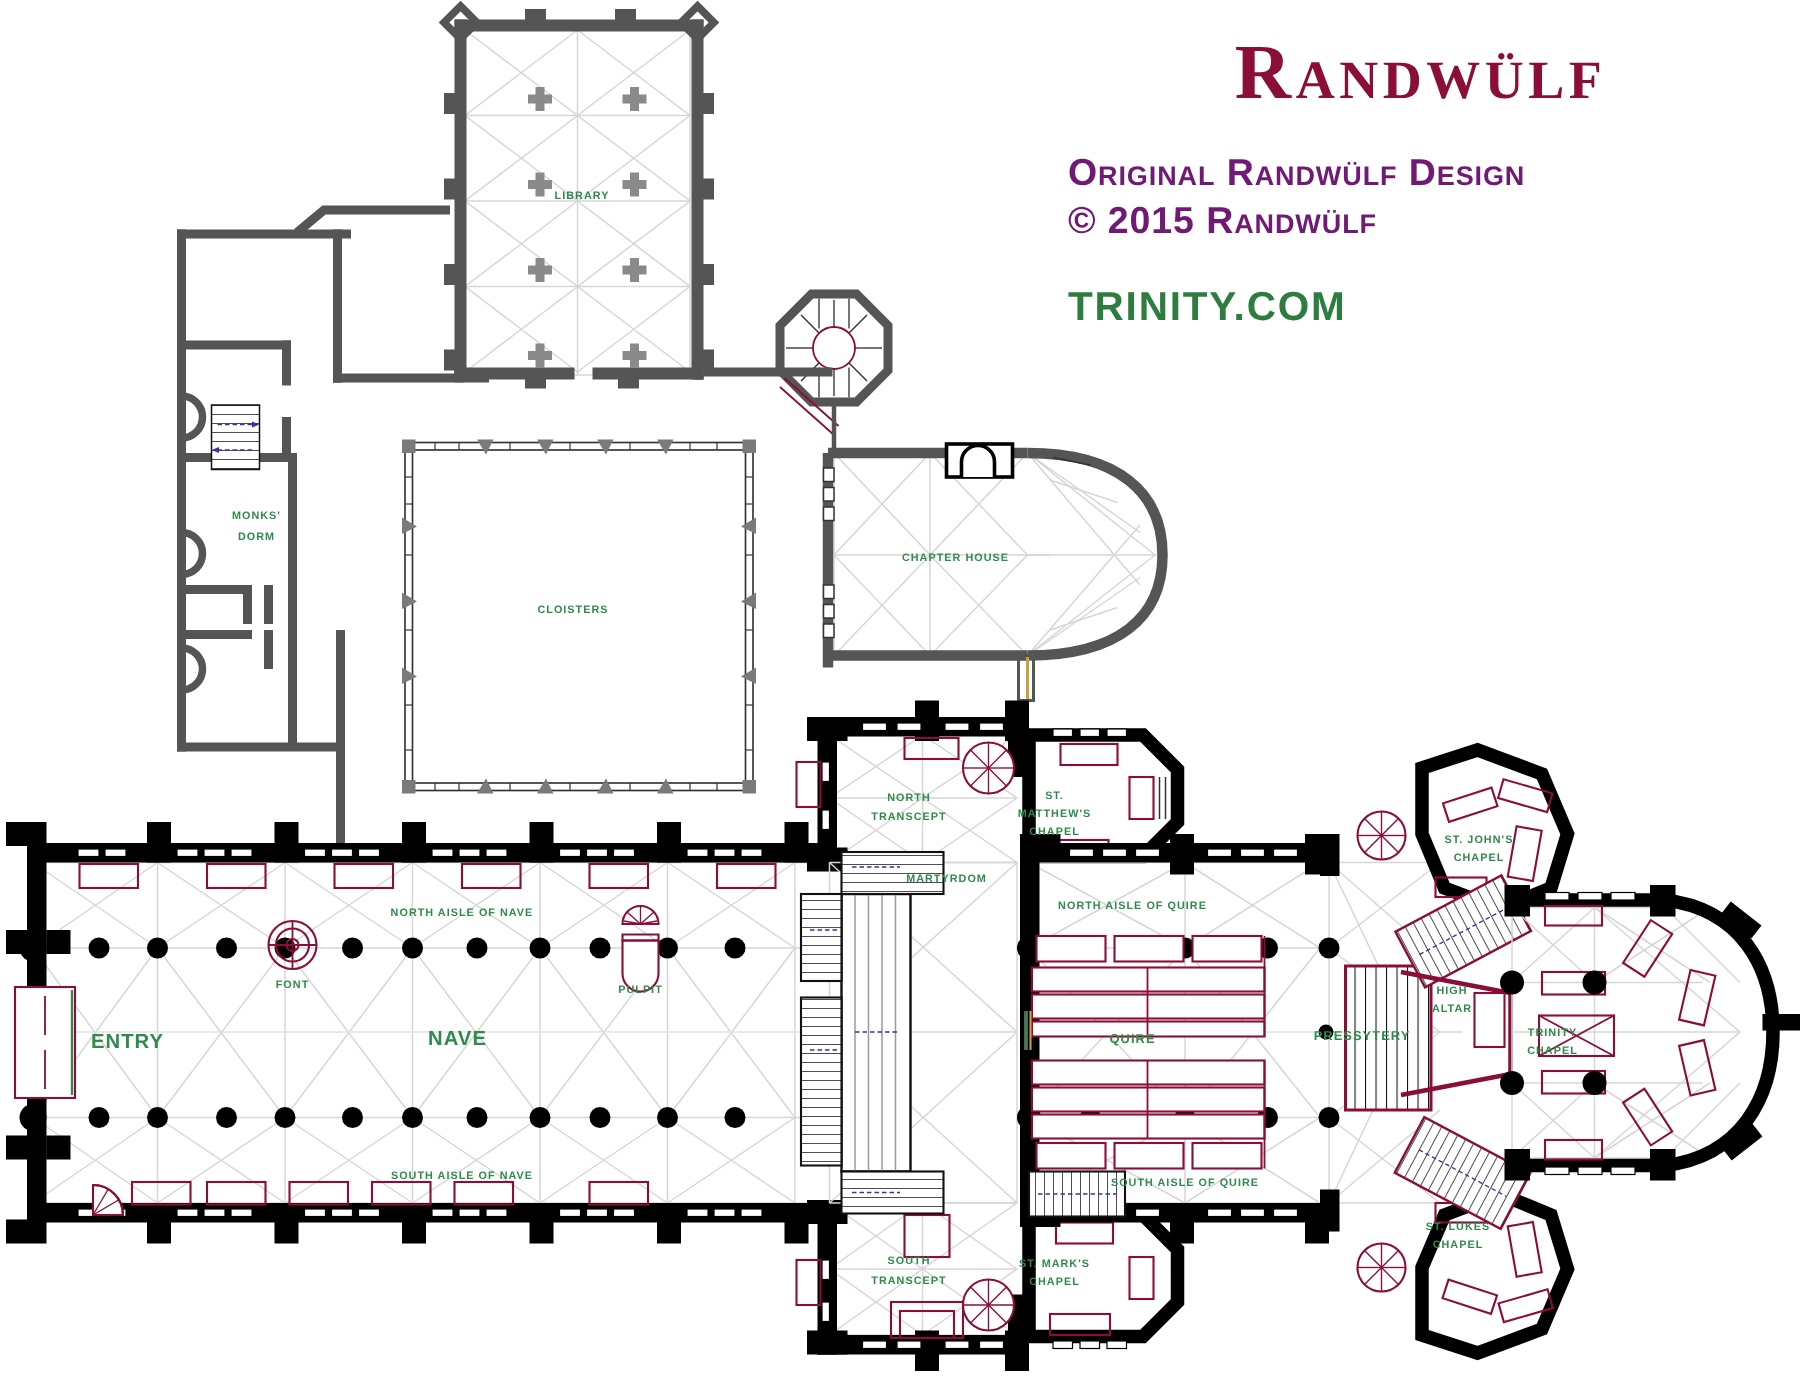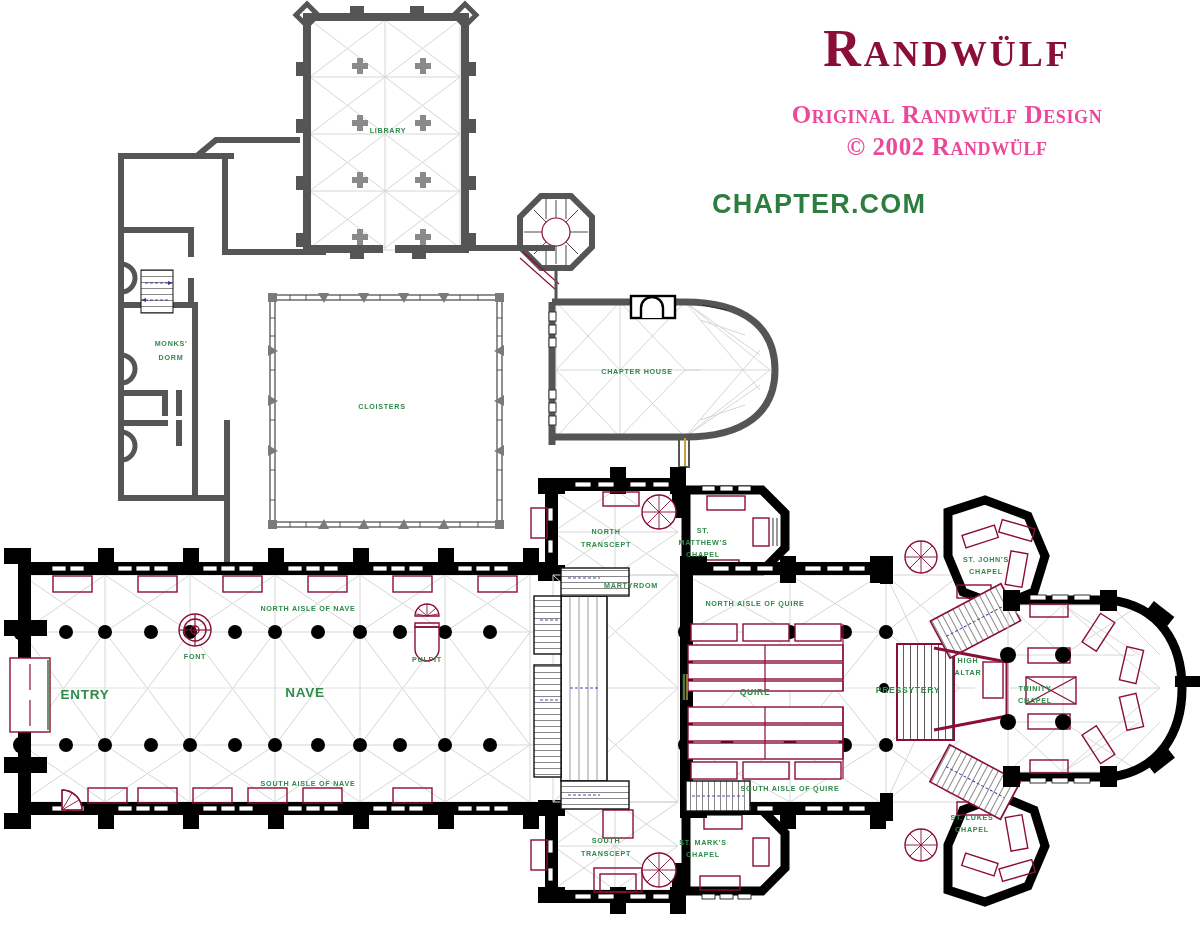--- a/index.html
+++ b/index.html
@@ -8,23 +8,23 @@
        font-family:"Liberation Sans","DejaVu Sans",sans-serif;}
   #root{position:relative;width:1200px;height:708px;background:#fff;}
 
   
   #titleblock{position:absolute;left:712px;top:22px;width:470px;}
   .t-line{font-family:"Liberation Serif","DejaVu Serif",serif;
           color:#8B0E38;font-weight:bold;letter-spacing:3px;
           font-variant:small-caps;line-height:1.02;white-space:nowrap;}
   #t1{font-size:52px;text-align:center;}
   #t2{font-size:52px;text-align:center;}
-  .s-line{font-family:Liberation Serif, serif;
-          color:#ec4899;font-weight:bold;font-size:25px;letter-spacing:.6px;
-          font-variant:small-caps;line-height:1.28;white-space:nowrap;text-align:center;}
+  .s-line{font-family:Liberation Sans, sans-serif;
+          color:#701a75;font-weight:bold;font-size:25px;letter-spacing:.6px;
+          font-variant:small-caps;line-height:1.28;white-space:nowrap;}
   #sub1{margin-top:24px;}
   #web{font-family:"Liberation Sans","DejaVu Sans",sans-serif;
        color:#2E7D40;font-weight:bold;font-size:27px;letter-spacing:1.2px;
        margin-top:26px;white-space:nowrap;}
 
   
   #plan{position:absolute;left:0;top:0;}
   .lbl{font-family:"Liberation Sans","DejaVu Sans",sans-serif;
        fill:#2E8B4A;font-weight:bold;letter-spacing:.7px;
        text-anchor:middle;dominant-baseline:middle;}
@@ -39,22 +39,22 @@
   .win{fill:#fff;stroke:#000;stroke-width:.8;}
 </style>
 </head>
 <body>
 
 <div id="root">
 
   <div id="titleblock">
     <div class="t-line" id="t1">Randwülf</div>
     <div class="s-line" id="sub1">Original Randwülf Design</div>
-    <div class="s-line" id="sub2">© 2002 Randwülf</div>
-    <div id="web">CHAPTER.COM</div>
+    <div class="s-line" id="sub2">© 2015 Randwülf</div>
+    <div id="web">TRINITY.COM</div>
   </div>
 
   <svg id="plan" width="1200" height="927" viewBox="0 0 1200 927">
 
     <defs>
 
       <pattern id="stephatch" width="6" height="6" patternUnits="userSpaceOnUse">
         <rect width="6" height="6" fill="#fff"></rect>
         <line x1="0" y1="0" x2="0" y2="6" stroke="#111" stroke-width="1"></line>
       </pattern>

